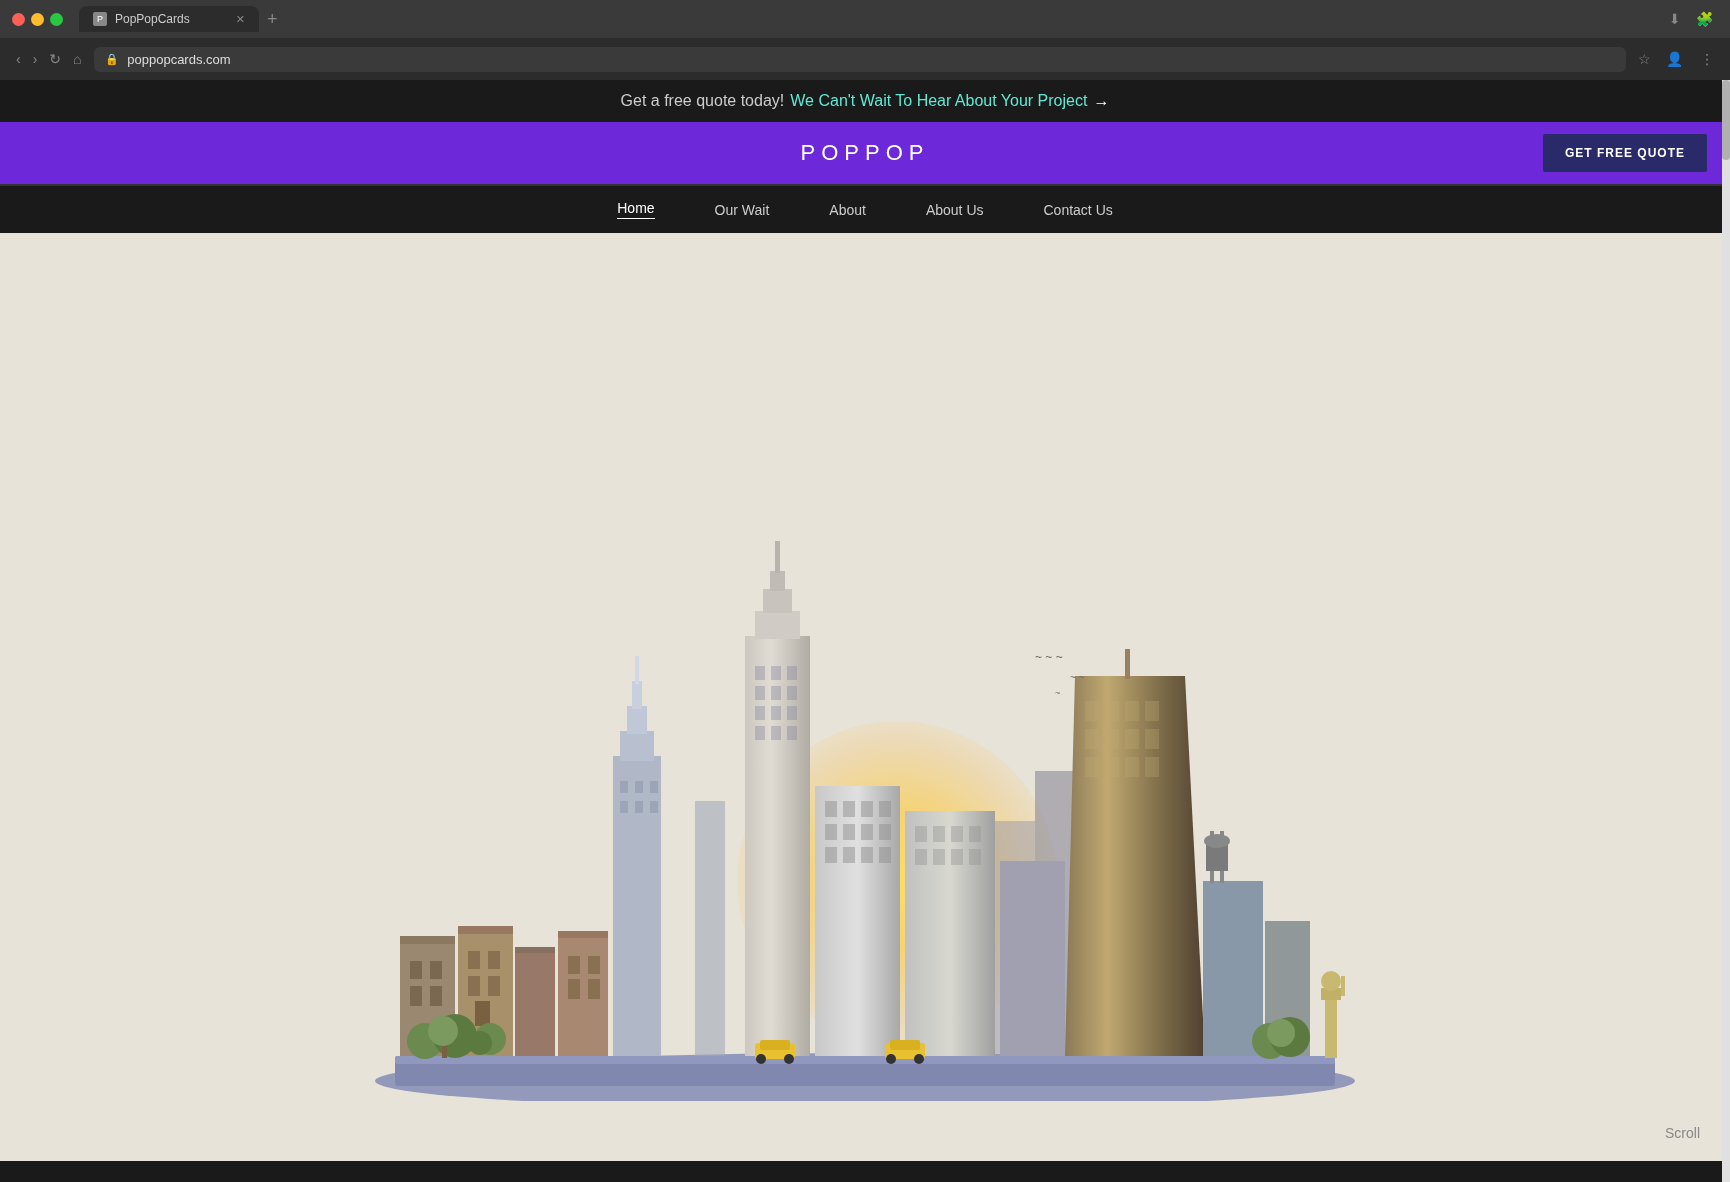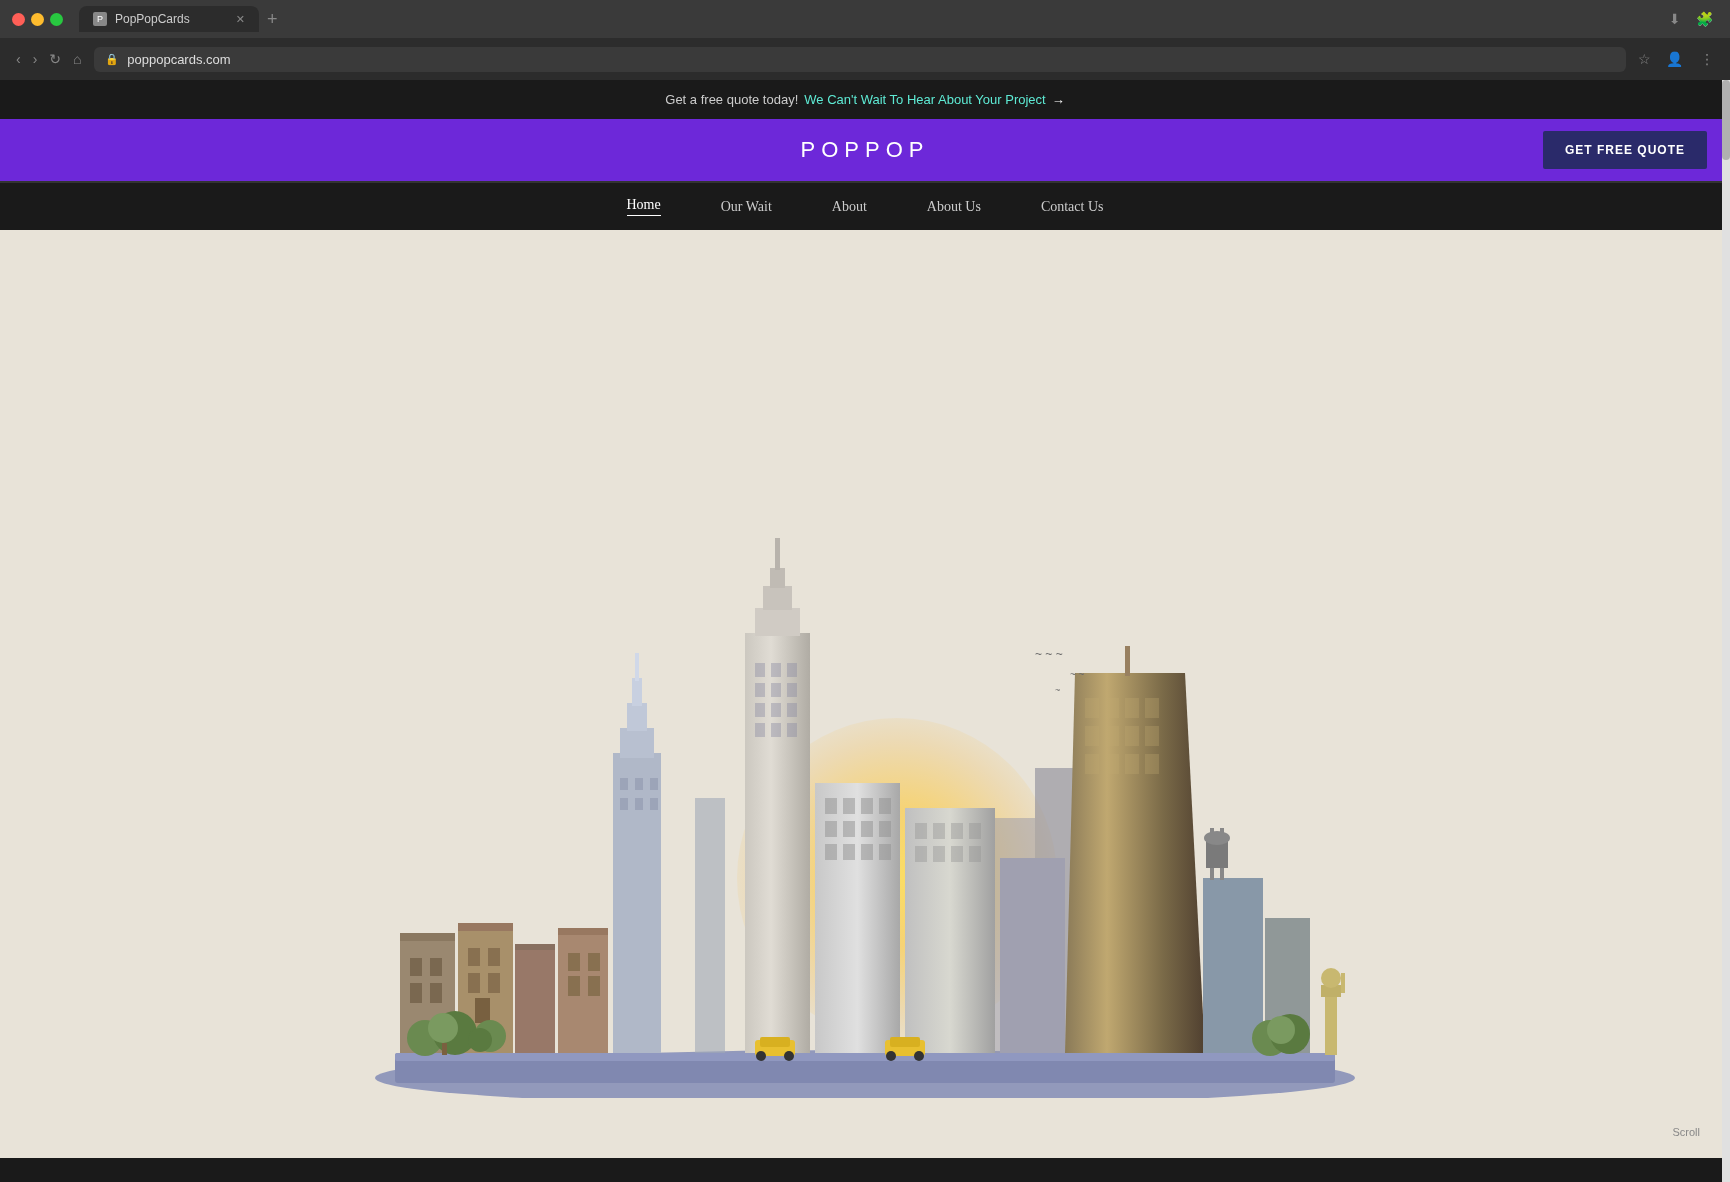--- a/index.html
+++ b/index.html
@@ -153,21 +153,21 @@
       background: #1a1a1a;
       overflow: hidden;
     }
 
     
     .announcement-bar {
       background: #1a1a1a;
       color: #fff;
       text-align: center;
       padding: 12px;
-      font-size: 13px;
+      font-size: 16px;
       display: flex;
       align-items: center;
       justify-content: center;
       gap: 6px;
     }
 
     .announcement-bar .normal-text {
       color: #ccc;
       font-weight: 400;
     }
@@ -215,21 +215,20 @@
 
     
     .nav {
       background: #1a1a1a;
       display: flex;
       align-items: center;
       justify-content: center;
       padding: 14px 12px;
       gap: 60px;
       border-top: 1px solid #333;
-      font-family: Liberation Serif, serif;
     }
 
     .nav-item {
       color: #ccc;
       font-size: 14px;
       cursor: pointer;
       text-decoration: none;
       font-weight: 400;
     }
 
@@ -285,21 +284,21 @@
       background: radial-gradient(circle, rgba(255,220,80,0.85) 0%, rgba(255,200,50,0.6) 30%, rgba(255,180,30,0.2) 60%, transparent 80%);
       border-radius: 50%;
     }
 
     
     .scroll-indicator {
       position: absolute;
       bottom: 20px;
       right: 30px;
       color: #888;
-      font-size: 11px;
+      font-size: 14px;
     }
 
     
     .scrollbar-track {
       position: absolute;
       right: 0;
       top: 80px;
       width: 8px;
       height: calc(100% - 80px);
       background: #e0e0e0;

